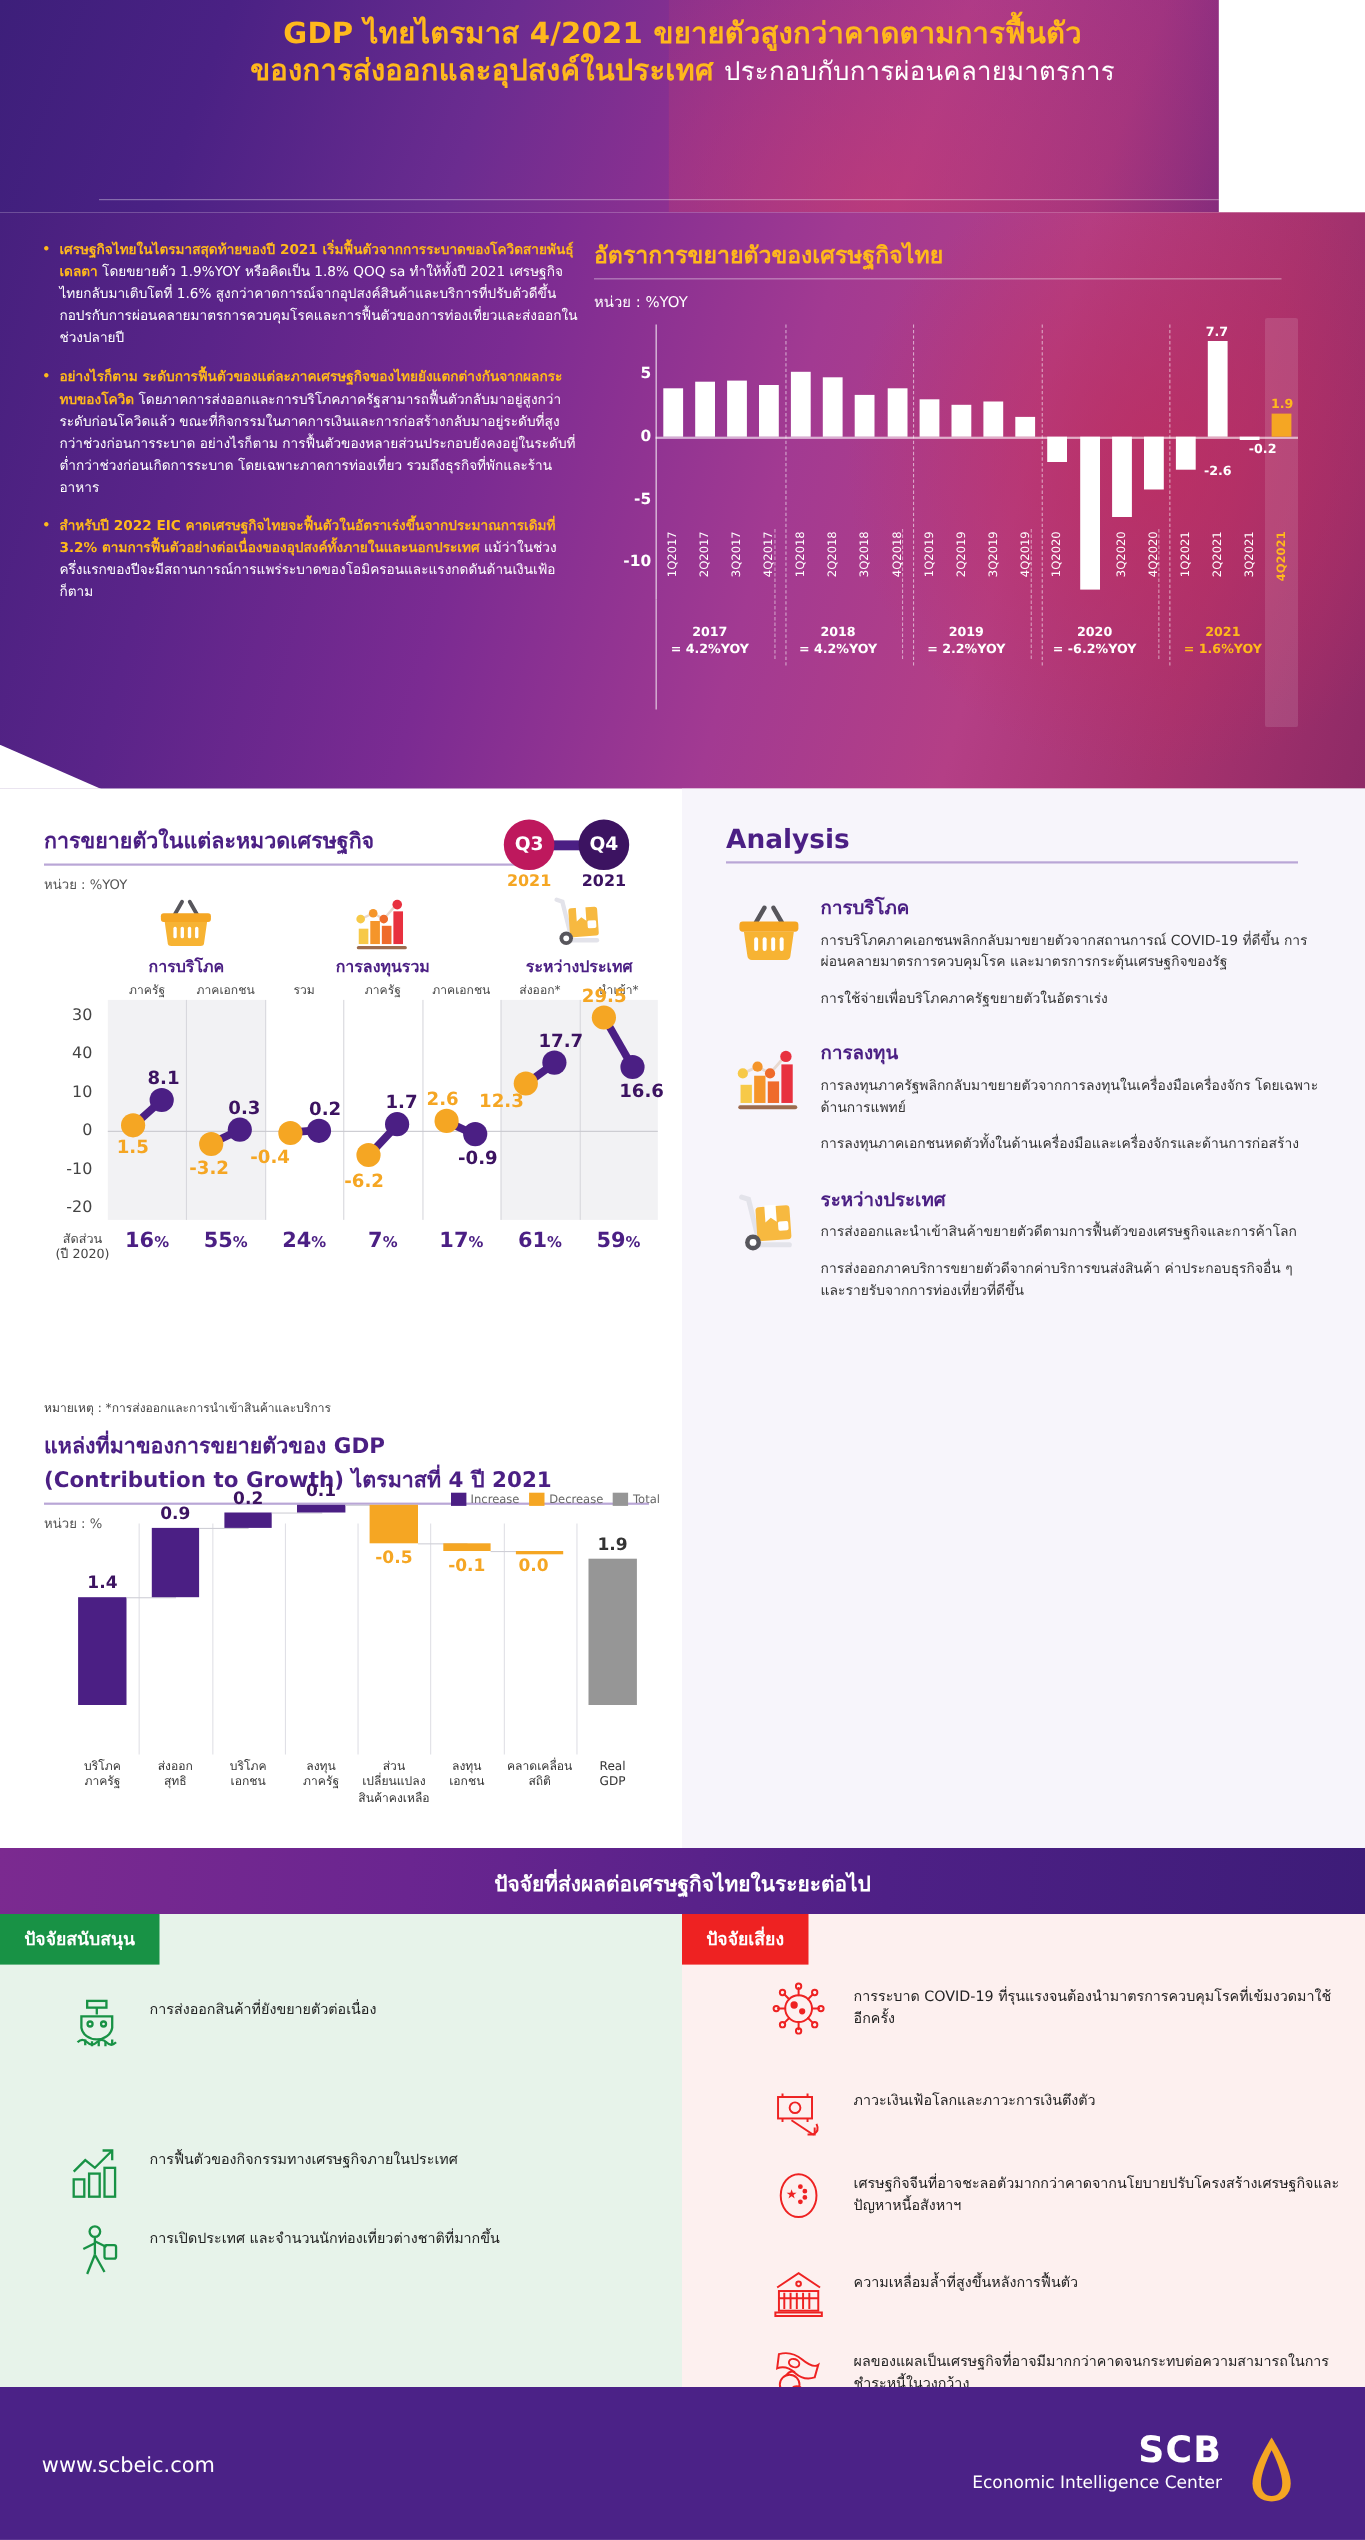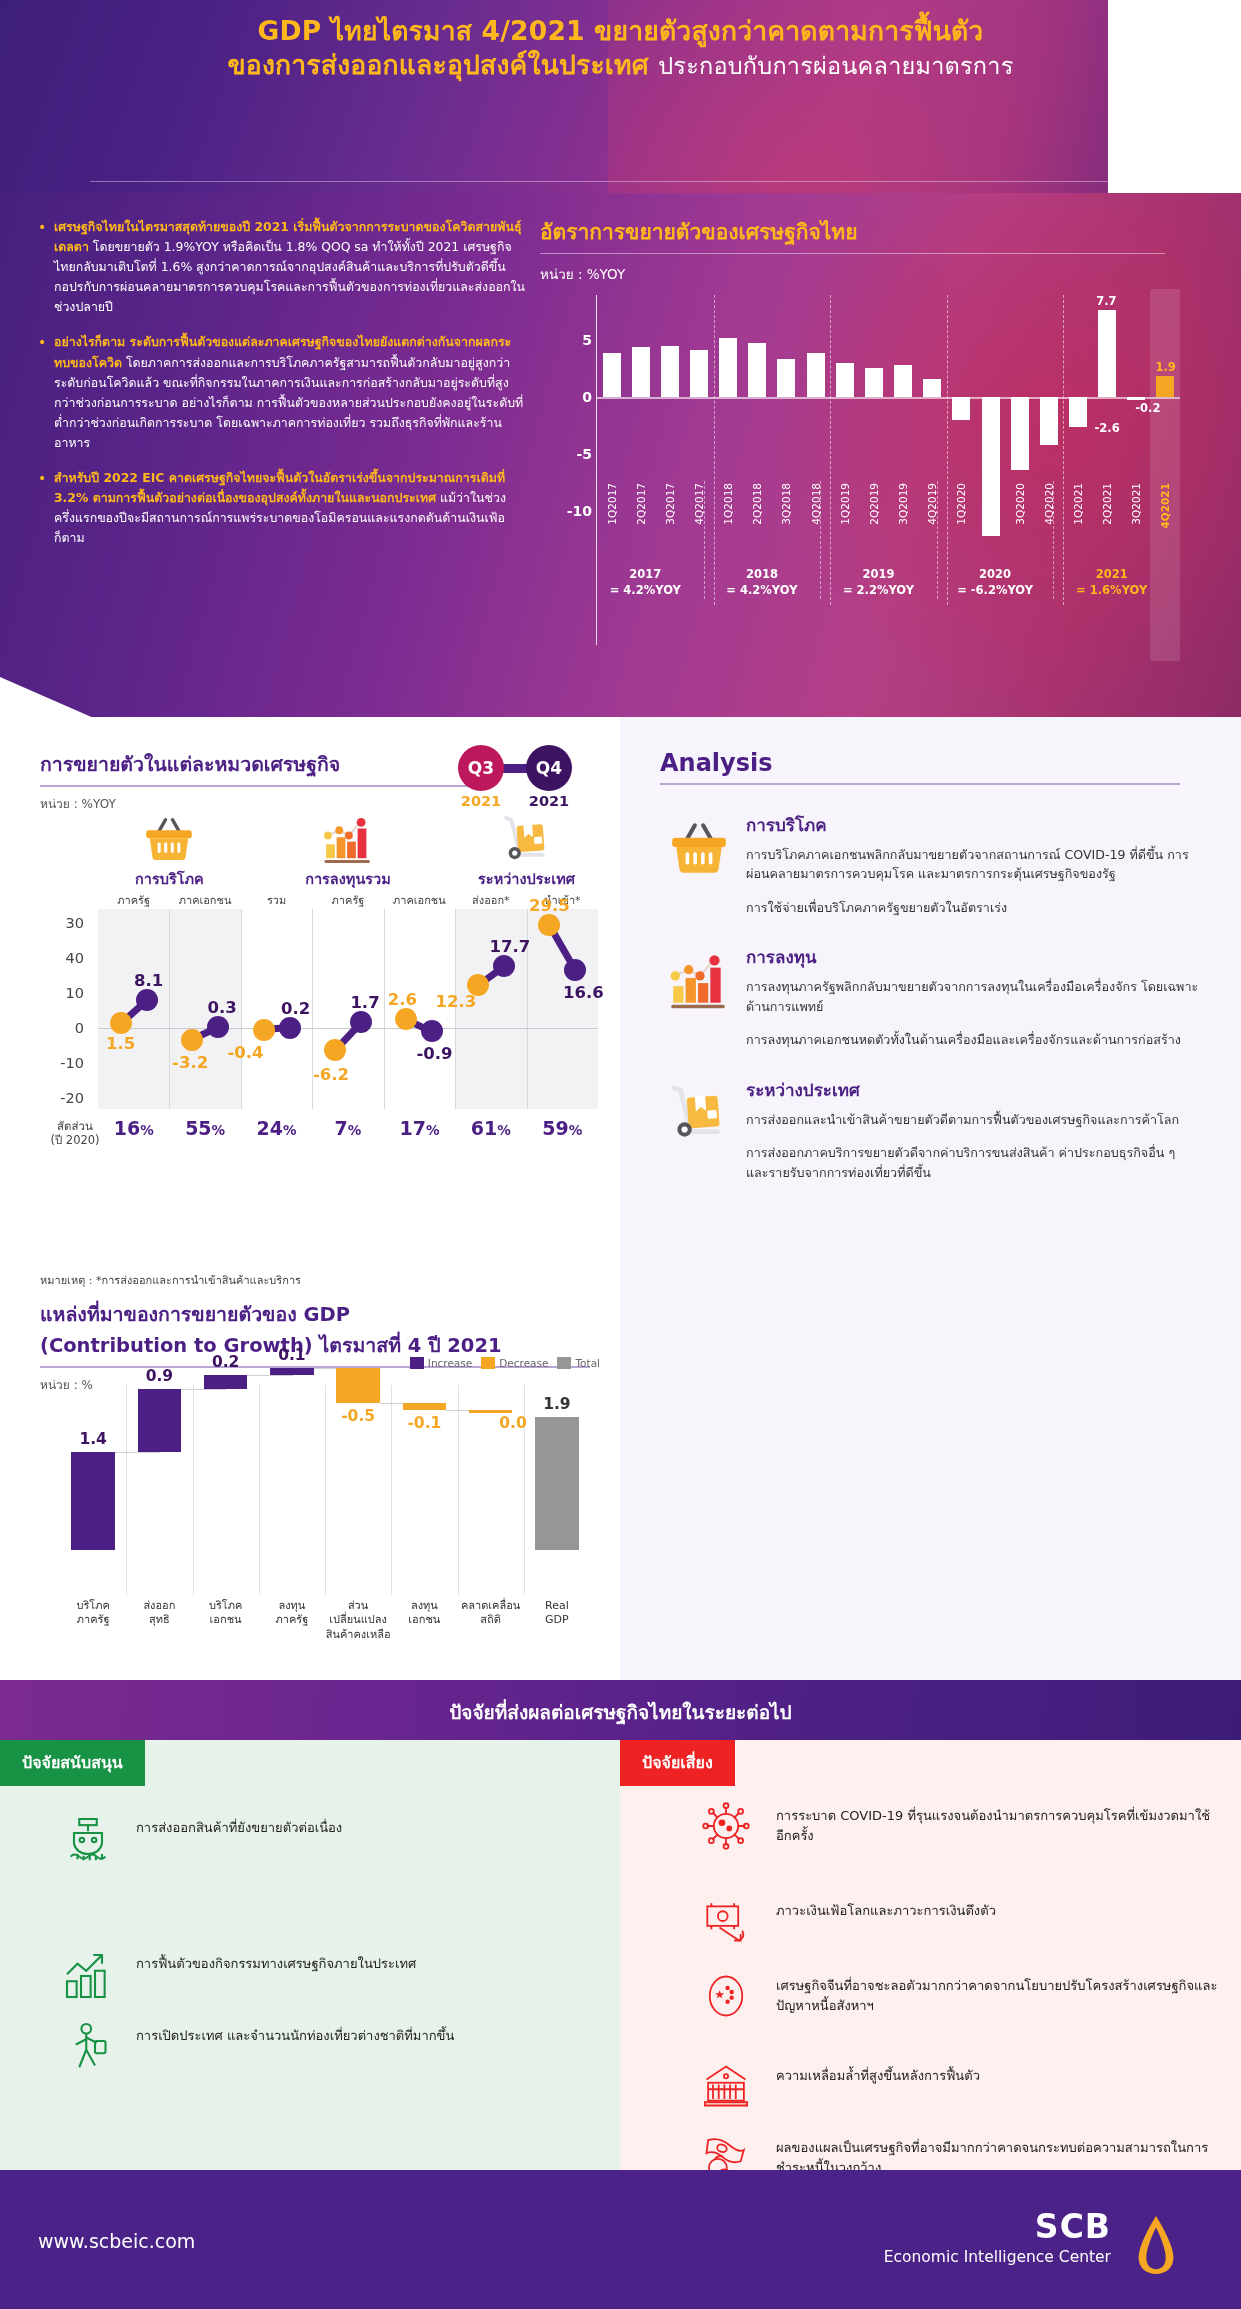--- a/index.html
+++ b/index.html
@@ -476,21 +476,21 @@
             <div>สินค้าคงเหลือ</div>
           </div>
           <div class="wfbar dn" style="left: 362.512px; width: 43.725px; top: 17.5px; height: 7px;"></div>
           <div class="wflab dn" style="left: 384.375px; top: 28.5px;">-0.1</div>
           <div class="wfconn" style="left: 406.238px; width: 45.05px; top: 24.5px;"></div>
           <div class="wfx" style="left: 384.375px; width: 86.25px;">
             <div>ลงทุน</div>
             <div>เอกชน</div>
           </div>
           <div class="wfbar dn" style="left: 428.762px; width: 43.725px; top: 24.5px; height: 3px;"></div>
-          <div class="wflab dn" style="left: 473px; top: 28.5px;">0.0</div>
+          <div class="wflab dn" style="left: 445px; top: 28.5px;">0.0</div>
           <div class="wfx" style="left: 450.625px; width: 86.25px;">
             <div>คลาดเคลื่อน</div>
             <div>สถิติ</div>
           </div>
           <div class="wfbar tot" style="left: 495.012px; width: 43.725px; top: 31.5px; height: 133px;"></div>
           <div class="wflab tot" style="left: 516.875px; top: 9.5px;">1.9</div>
           <div class="wfx" style="left: 516.875px; width: 86.25px;">
             <div>Real</div>
             <div>GDP</div>
           </div>

